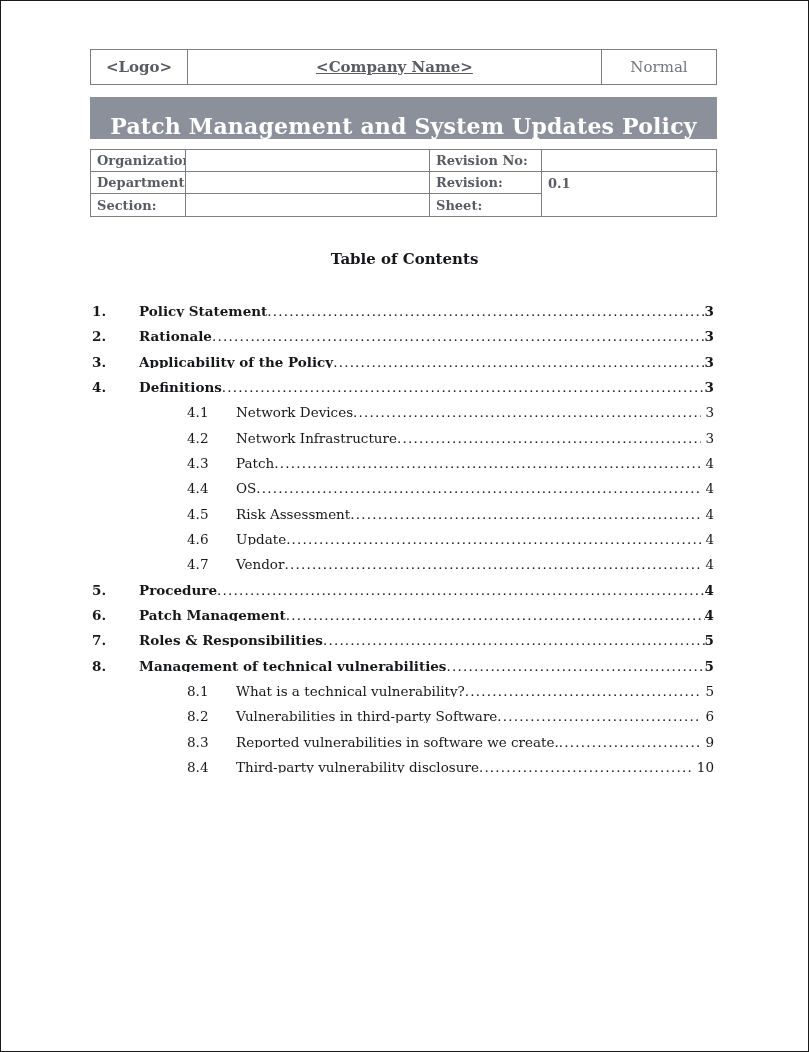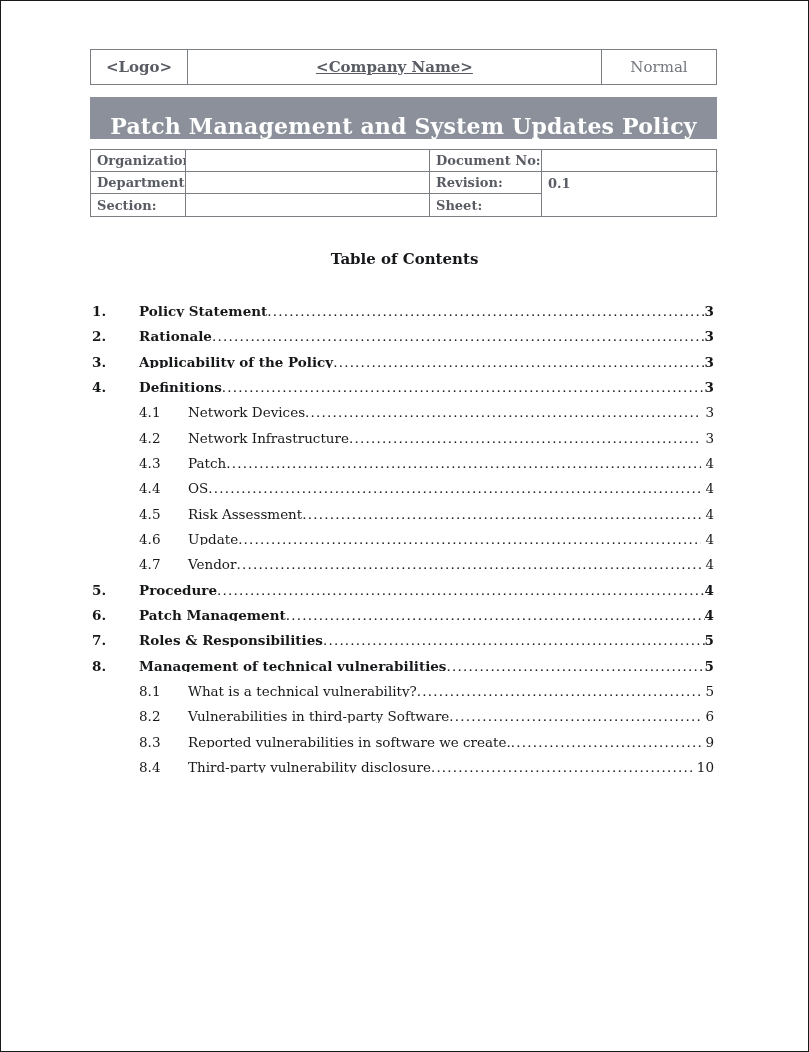--- a/index.html
+++ b/index.html
@@ -89,21 +89,21 @@
   .toc-row {
     display: flex;
     align-items: baseline;
     height: 25.33px;
     line-height: 25.33px;
     overflow: hidden;
   }
   .toc-row.lvl1 { font-weight: bold; }
   .lvl1 .toc-num { width: 47px; flex: 0 0 47px; }
   .lvl2 { padding-left: 47px; }
-  .lvl2 .toc-num { width: 49px; flex: 0 0 49px; }
+  .lvl2 .toc-num { width: 49px; flex: 0 0 49px; margin-left: 48px; }
   .toc-text { white-space: nowrap; margin-top: 7px; }
   .toc-dots {
     flex: 1 1 auto;
     overflow: hidden;
     white-space: nowrap;
     font-weight: normal;
     letter-spacing: 1.2px;
     min-width: 8px;
   }
   .toc-dots::after {
@@ -123,21 +123,21 @@
     <div class="hcell variant-cell">Normal</div>
   </div>
 
   <div class="banner">
     <span>Patch Management and System Updates Policy</span>
   </div>
 
   <div class="meta-table">
     <div class="meta-cell">Organization:</div>
     <div class="meta-cell"></div>
-    <div class="meta-cell">Document No:</div>
+    <div class="meta-cell">Revision No:</div>
     <div class="meta-cell"></div>
 
     <div class="meta-cell">Department:</div>
     <div class="meta-cell"></div>
     <div class="meta-cell">Revision:</div>
     <div class="meta-cell">0.1</div>
 
     <div class="meta-cell">Section:</div>
     <div class="meta-cell"></div>
     <div class="meta-cell">Sheet:</div>

